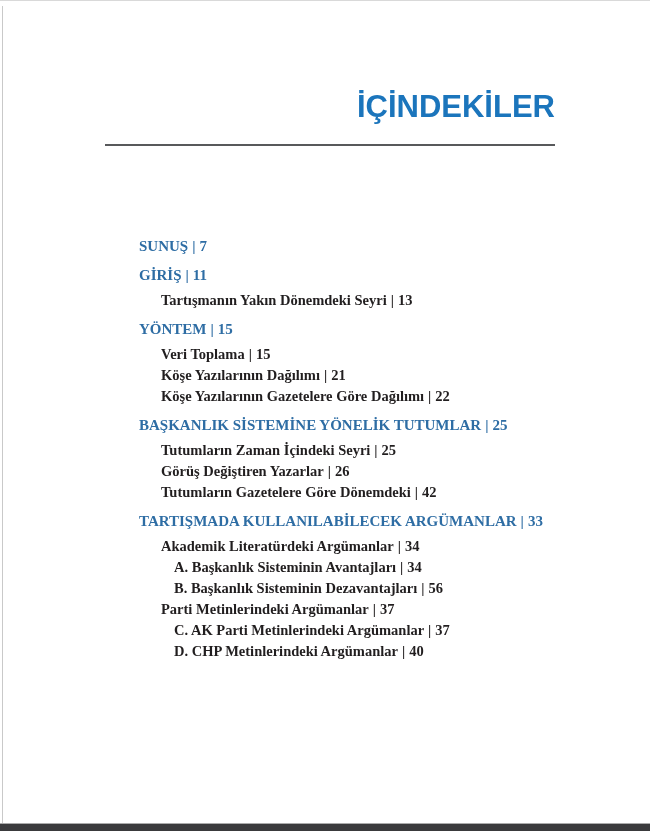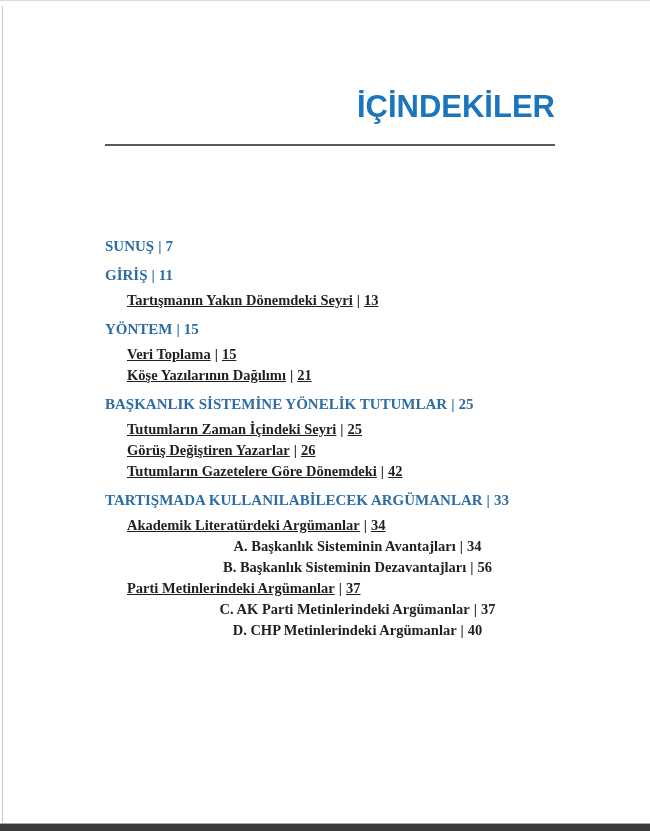--- a/index.html
+++ b/index.html
@@ -42,35 +42,36 @@
     background: #58595b;
   }
   .toc {
     position: absolute;
     top: 236px; left: 105px; width: 470px;
   }
   .row {
     line-height: 21px;
     font-size: 14.5px;
     white-space: nowrap;
+    margin-left: 34px;
   }
   .heading {
     color: #2e6da4;
     font-weight: bold;
     font-size: 15px;
     margin-top: 8px;
     margin-bottom: 4px;
   }
   .toc .heading:first-child { margin-top: 0; }
   .item {
     color: #211e1f;
     font-weight: bold;
   }
-  .lvl1 { padding-left: 22px; text-decoration: underline; }
-  .lvl2 { padding-left: 35px; text-align: center; }
+  .lvl1 { padding-left: 22px; }
+  .lvl2 { padding-left: 35px; }
   .sep { margin: 0 4px; }
 </style>
 </head>
 <body>
 
 <div class="page">
   <div class="edge-top"></div>
   <div class="edge-left"></div>
 
   <div class="doc-title">İÇİNDEKİLER</div>
@@ -90,20 +91,23 @@
     </div>
 
     <div class="row heading">
       <span>YÖNTEM</span><span class="sep">|</span><span>15</span>
     </div>
     <div class="row item lvl1">
       <span>Veri Toplama</span><span class="sep">|</span><span>15</span>
     </div>
     <div class="row item lvl1">
       <span>Köşe Yazılarının Dağılımı</span><span class="sep">|</span><span>21</span>
+    </div>
+    <div class="row item lvl1">
+      <span>Köşe Yazılarının Gazetelere Göre Dağılımı</span><span class="sep">|</span><span>22</span>
     </div>
 
     <div class="row heading">
       <span>BAŞKANLIK SİSTEMİNE YÖNELİK TUTUMLAR</span><span class="sep">|</span><span>25</span>
     </div>
     <div class="row item lvl1">
       <span>Tutumların Zaman İçindeki Seyri</span><span class="sep">|</span><span>25</span>
     </div>
     <div class="row item lvl1">
       <span>Görüş Değiştiren Yazarlar</span><span class="sep">|</span><span>26</span>

